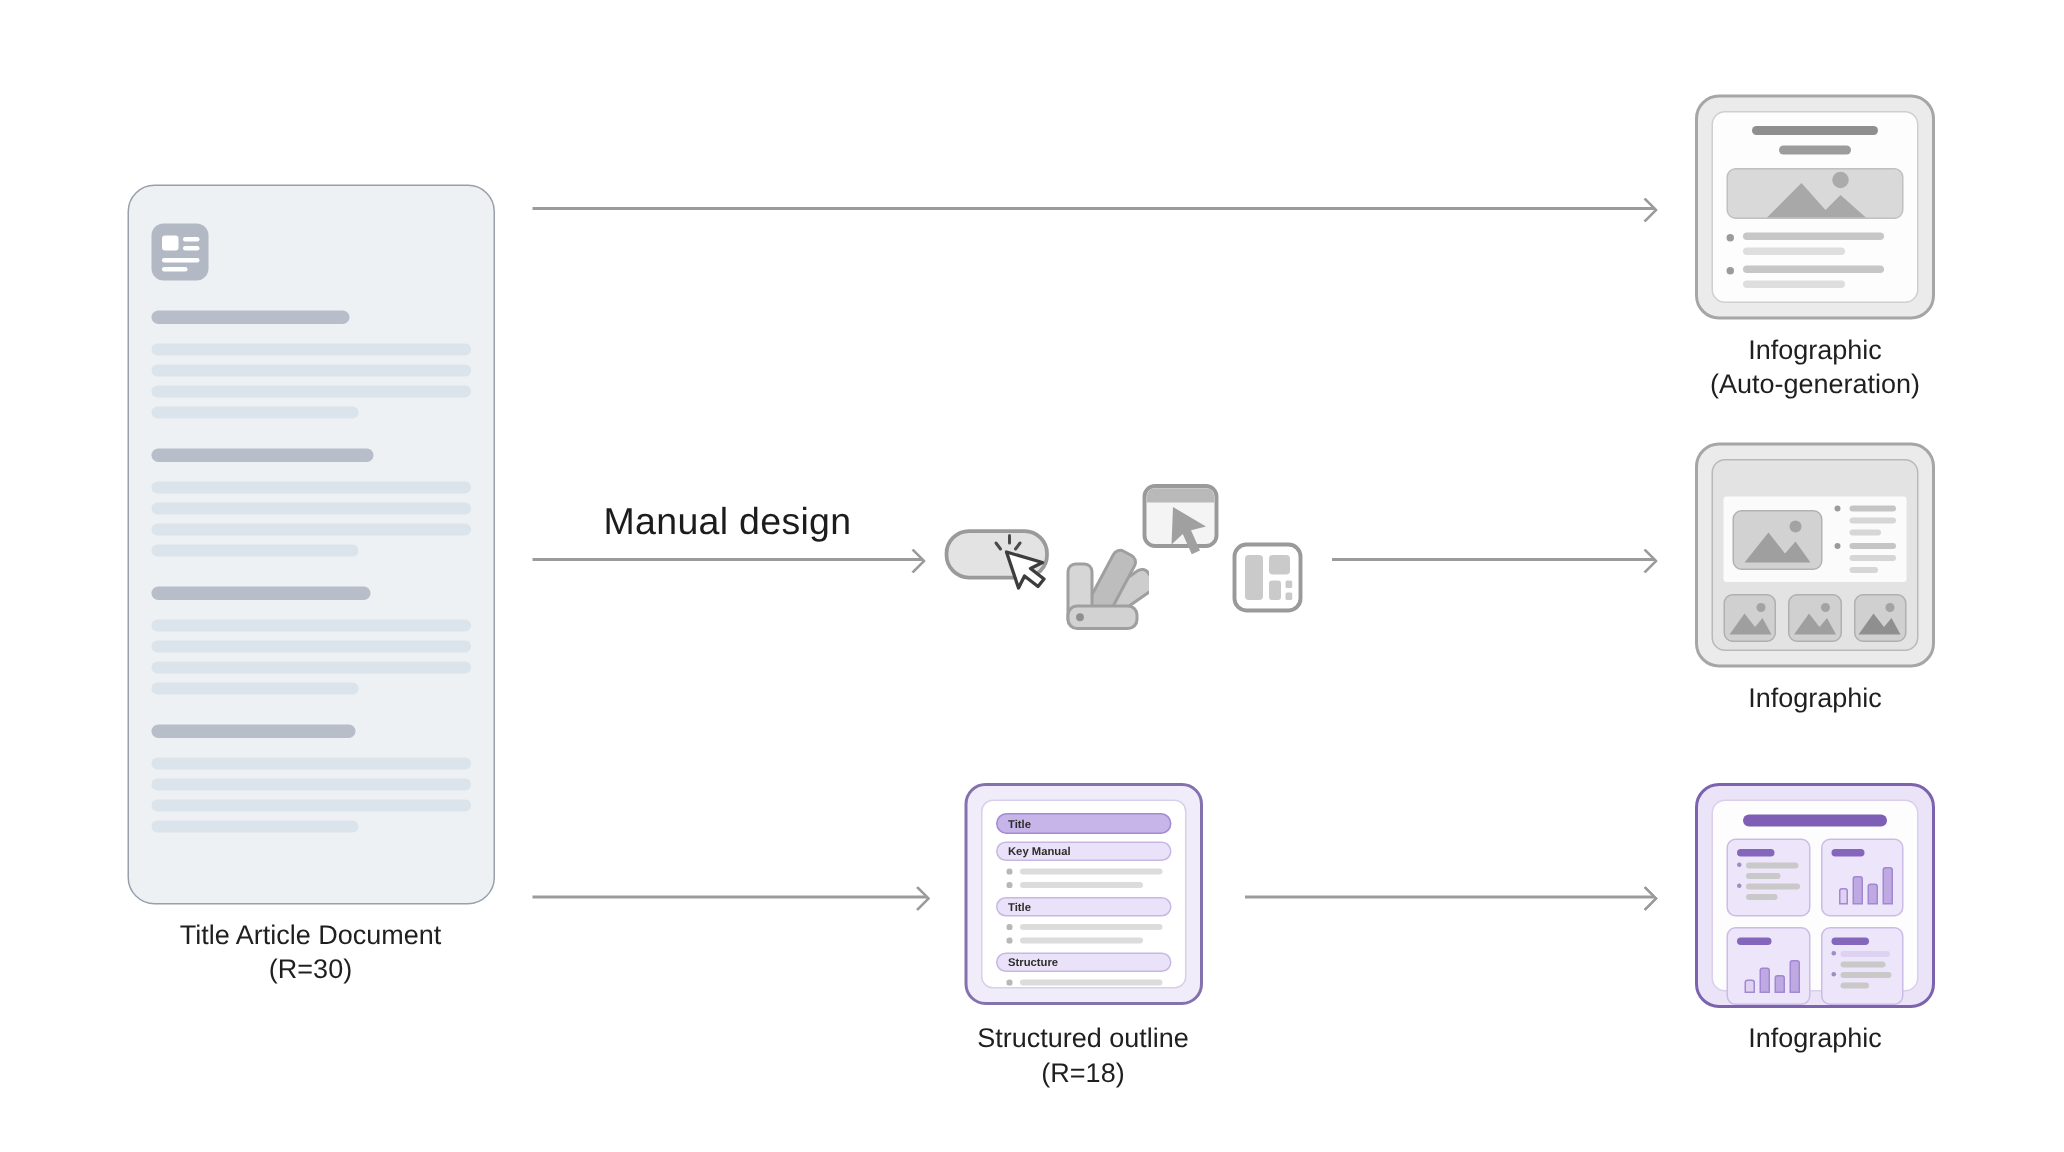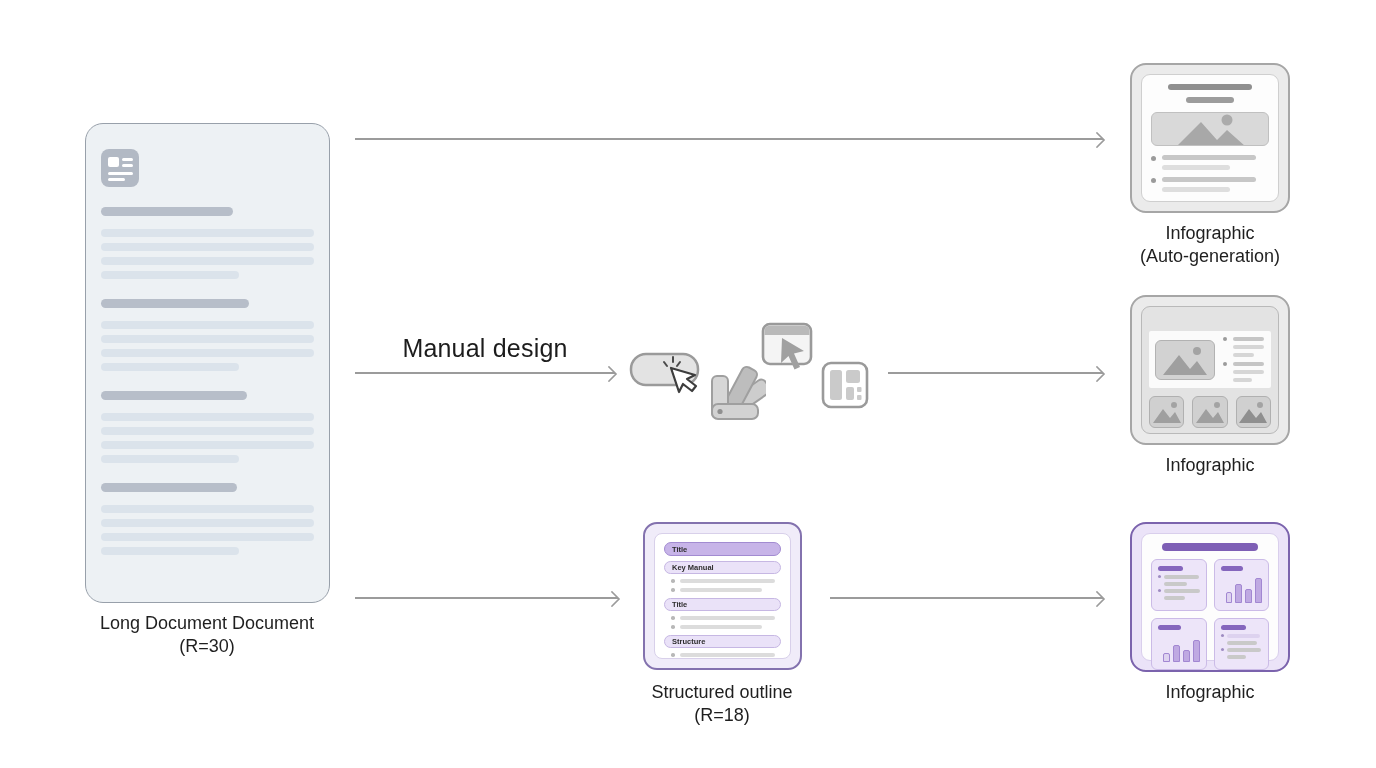--- a/index.html
+++ b/index.html
@@ -108,21 +108,21 @@
     </div>
     <div class="doc-sec">
       <div class="sk-head" style="width:136px"></div>
       <div class="sk-line"></div>
       <div class="sk-line"></div>
       <div class="sk-line"></div>
       <div class="sk-line short"></div>
     </div>
   </div>
   <div class="caption" style="left:82px; top:612px; width:250px;">
-    <div>Long Document Document</div>
+    <div>Title Article Document</div>
     <div>(R=30)</div>
   </div>
 
   <div class="arrow" style="left:355px; top:138px; width:748px;"></div>
 
   <div class="mini-card gray" style="left:1130px; top:63px;">
     <div class="mini-inner white" style="display:flex; flex-direction:column; align-items:center;">
       <div class="bar-title" style="width:84px; height:8px; margin-bottom:7px;"></div>
       <div class="bar-title" style="width:48px; height:8px; background:#9c9c9c; margin-bottom:9px;"></div>
       <div class="img-ph" style="width:100%; height:47px;">

